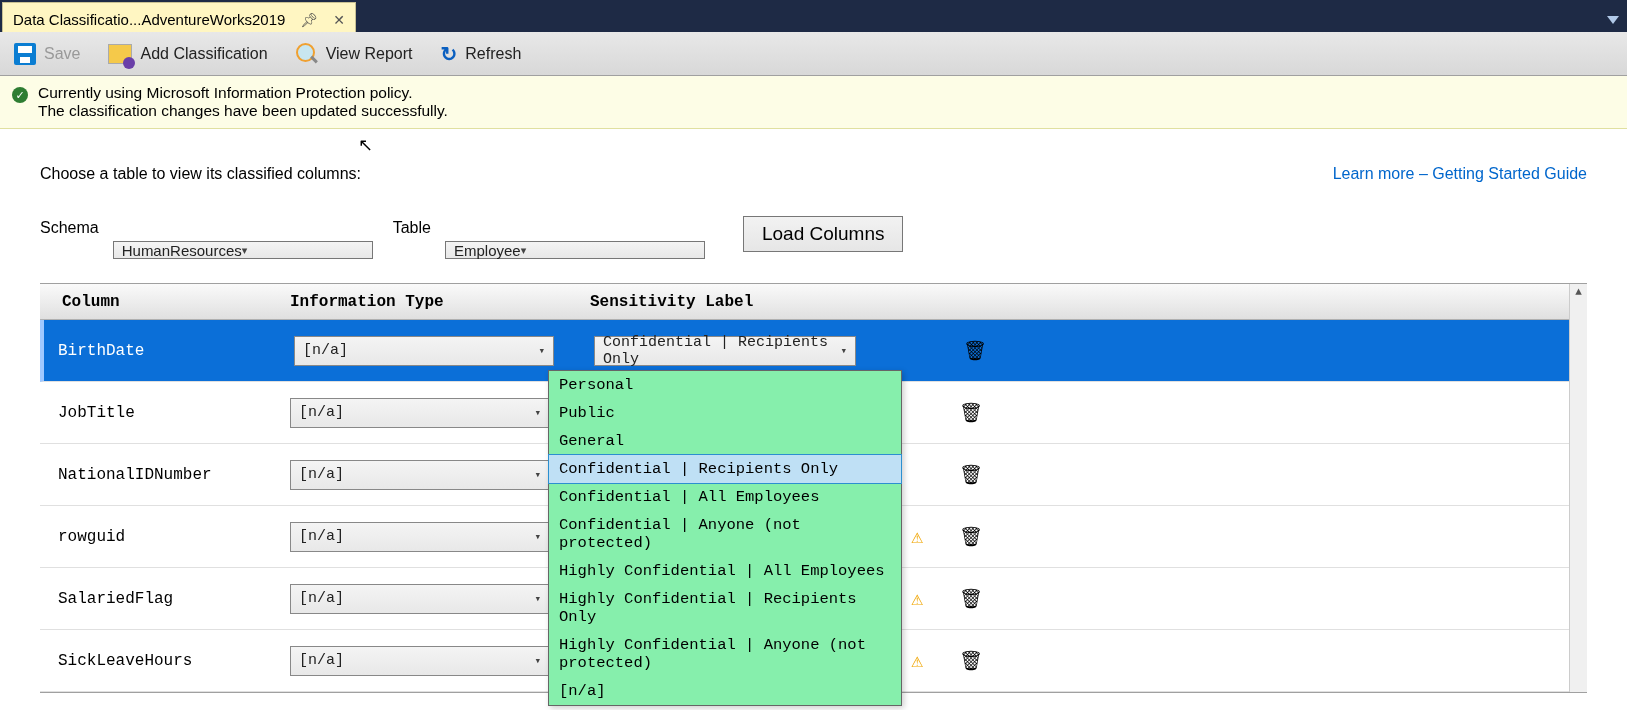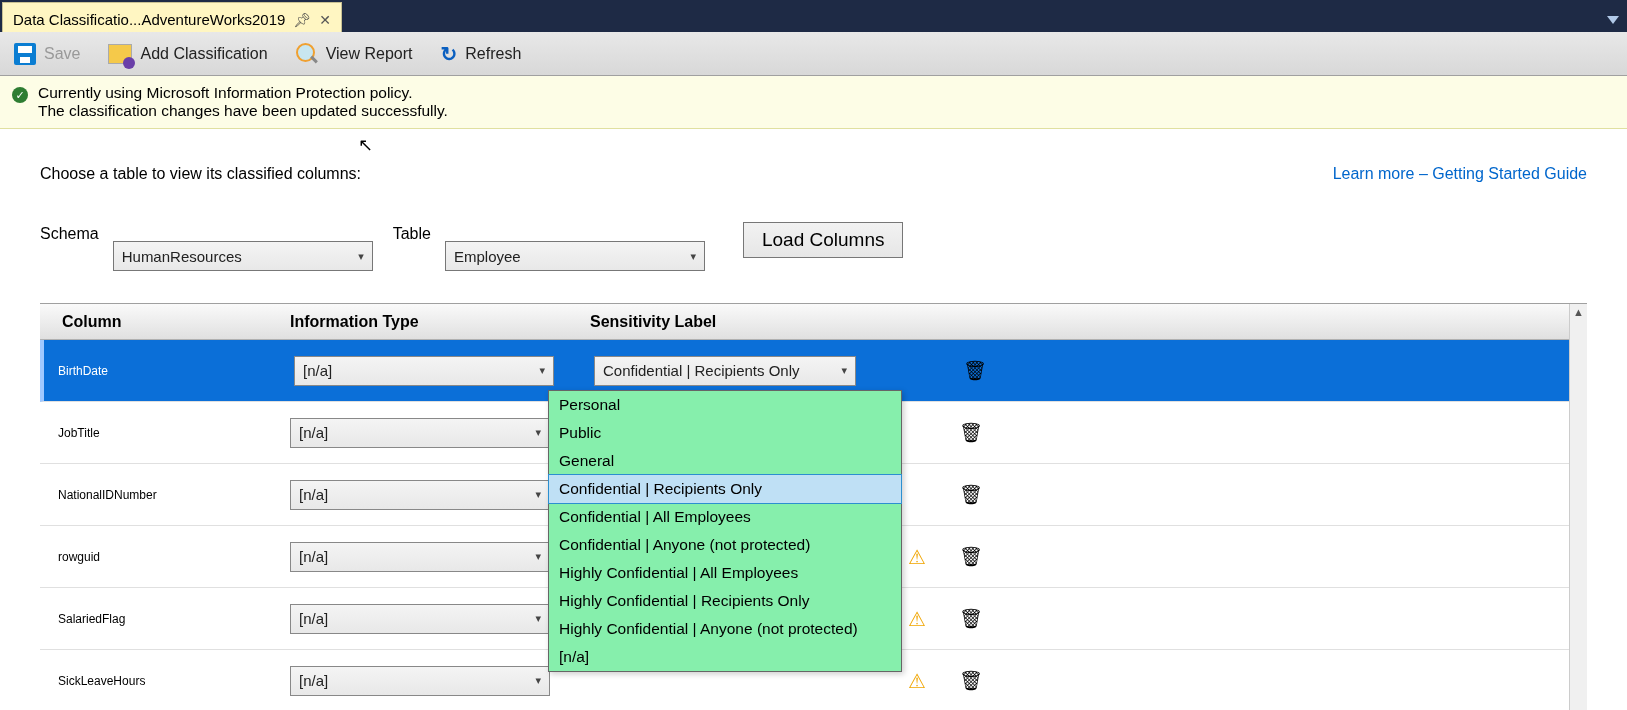--- a/index.html
+++ b/index.html
@@ -20,21 +20,21 @@
     position: relative;
   }
   .tab {
     background: #fff6c2;
     border: 1px solid #c8c093;
     border-bottom: none;
     height: 30px;
     padding: 4px 10px 0 10px;
     display:flex;
     align-items:center;
-    gap:8px;
+    gap:15px;
     margin-left: 2px;
     font-size: 15px;
   }
   .tab-title { color:#000; }
   .pin-icon, .close-icon { font-size:14px; color:#444; }
   .close-icon { color:#555; }
   .titlebar-chevron {
     position:absolute;
     right:8px;
     top:16px;
@@ -110,40 +110,40 @@
     margin-top:3px;
   }
   .content { padding: 36px 40px 0 40px; position:relative; }
   .prompt-row { display:flex; align-items:center; justify-content:space-between; font-size:16px; }
   .link { color:#0066cc; }
   .selector-row { display:flex; align-items:center; gap:14px; margin-top:14px; font-size:16px; }
   .selector-row .lbl { }
   .combo {
     background:linear-gradient(#f4f4f4,#e8e8e8);
     border:1px solid #777;
-    height:30px;
-    display:flex;align-items:center;justify-content:space-between;
+    height:18px;
+    display:flex;align-items:center;justify-content:flex-start;
     padding:0 8px;
     font-size:15px;
     color:#222;
     margin-top:44px;
   }
   .combo.schema { width:260px; }
   .combo.table { width:260px; }
   .chev { font-size:11px;color:#444; }
   .load-btn {
     margin-left:24px;
     height:36px;
     padding:0 18px;
     background:linear-gradient(#f2f2f2,#e6e6e6);
     border:1px solid #777;
     font-size:19px;
     display:flex;align-items:center;margin-top:12px;
   }
-  .grid { margin-top:32px; border:1px solid #a0a0a0; border-left:none; border-right:none; position:relative; }
+  .grid { margin-top:24px; border:1px solid #a0a0a0; border-left:none; border-right:none; position:relative;font-family:Liberation Mono, monospace; }
   .grid-header {
     display:flex;
     background:linear-gradient(#fafafa,#e0e0e0);
     height:36px;
     align-items:center;
     font-weight:600;
     font-size:16px;
     border-bottom:1px solid #b0b0b0;
   }
   .col-name { width:250px; padding-left:22px; }
@@ -154,21 +154,21 @@
   .grid-body { position:relative; }
   .row {
     display:flex; align-items:center; height:62px;
     border-bottom:1px solid #e0e0e0;
   }
   .row.selected {
     background:#0b6fd8;
     color:#fff;
     border-left:4px solid #a0c8ff;
   }
-  .row .cell-name { width:250px; padding-left:18px; font-size:12px; }
+  .row .cell-name { width:250px; padding-left:18px; font-size:16px; }
   .row.selected .cell-name { padding-left:14px; }
   .row .cell-info { width:300px; }
   .row .cell-sens { width:300px; }
   .row .cell-warn { width:54px; text-align:center; }
   .row .cell-trash { width:54px; text-align:center; }
   .dd {
     background:linear-gradient(#f4f4f4,#e8e8e8);
     border:1px solid #888;
     height:30px;width:260px;
     display:flex;align-items:center;justify-content:space-between;

